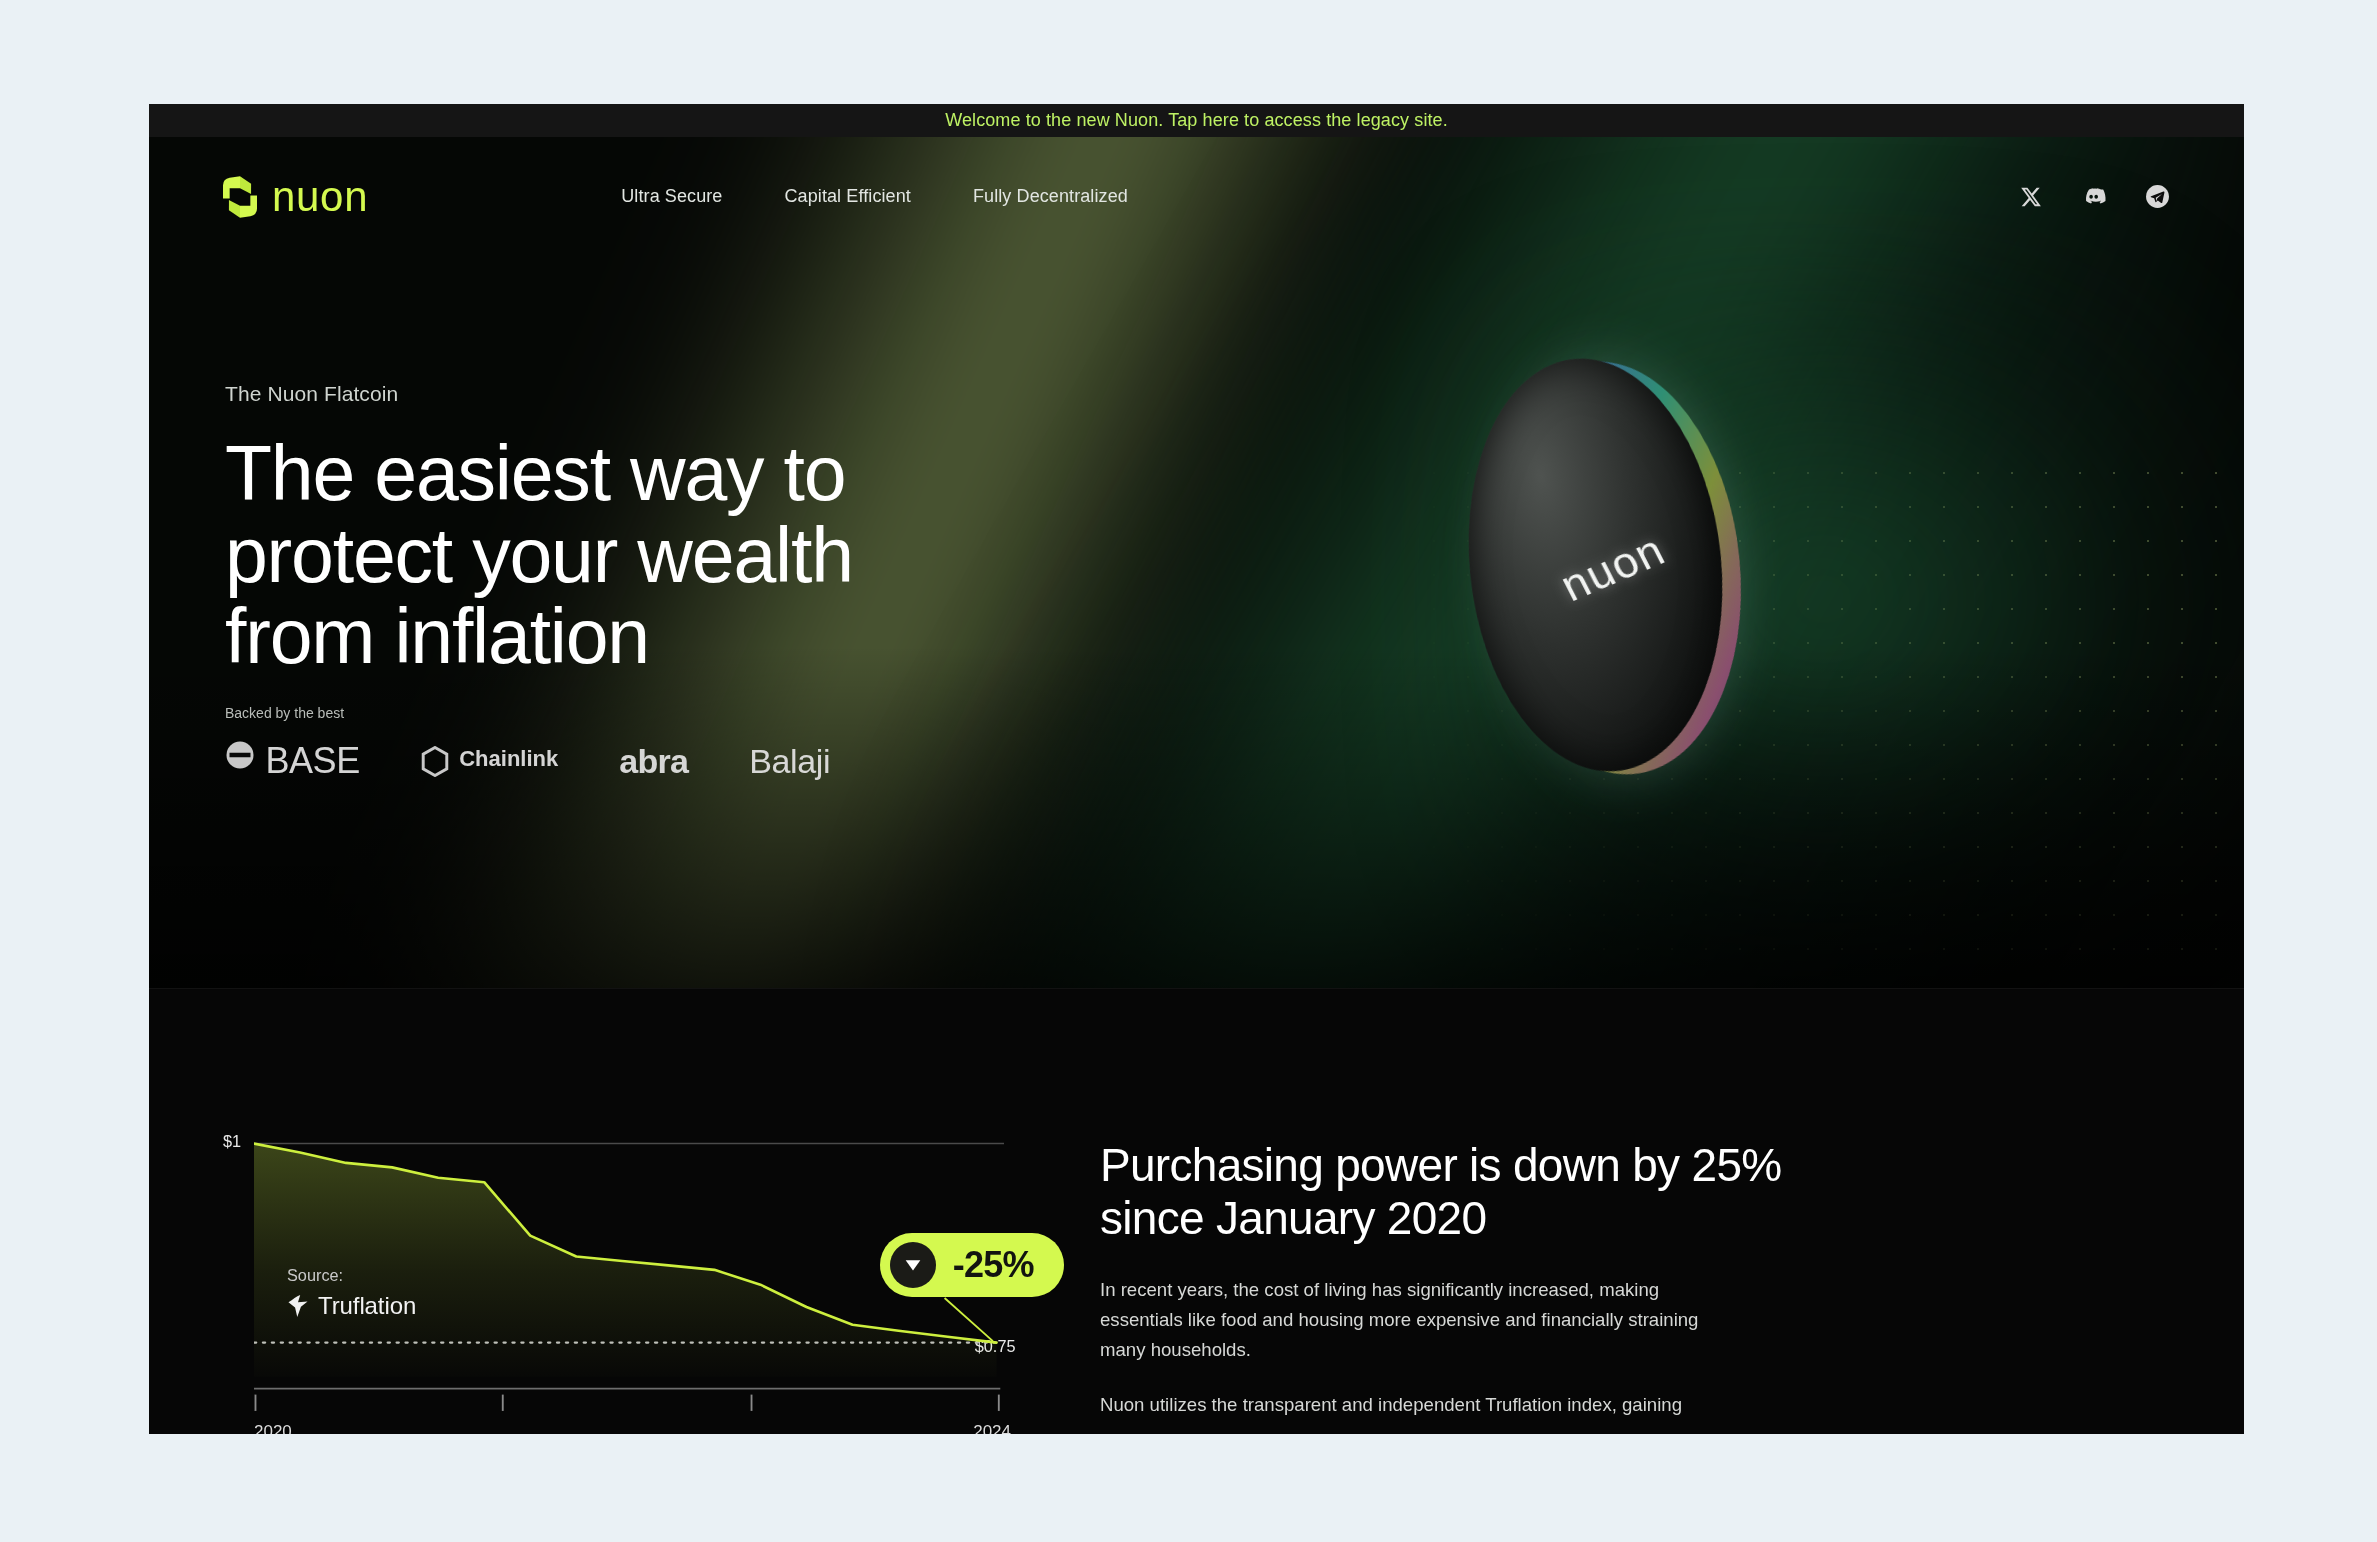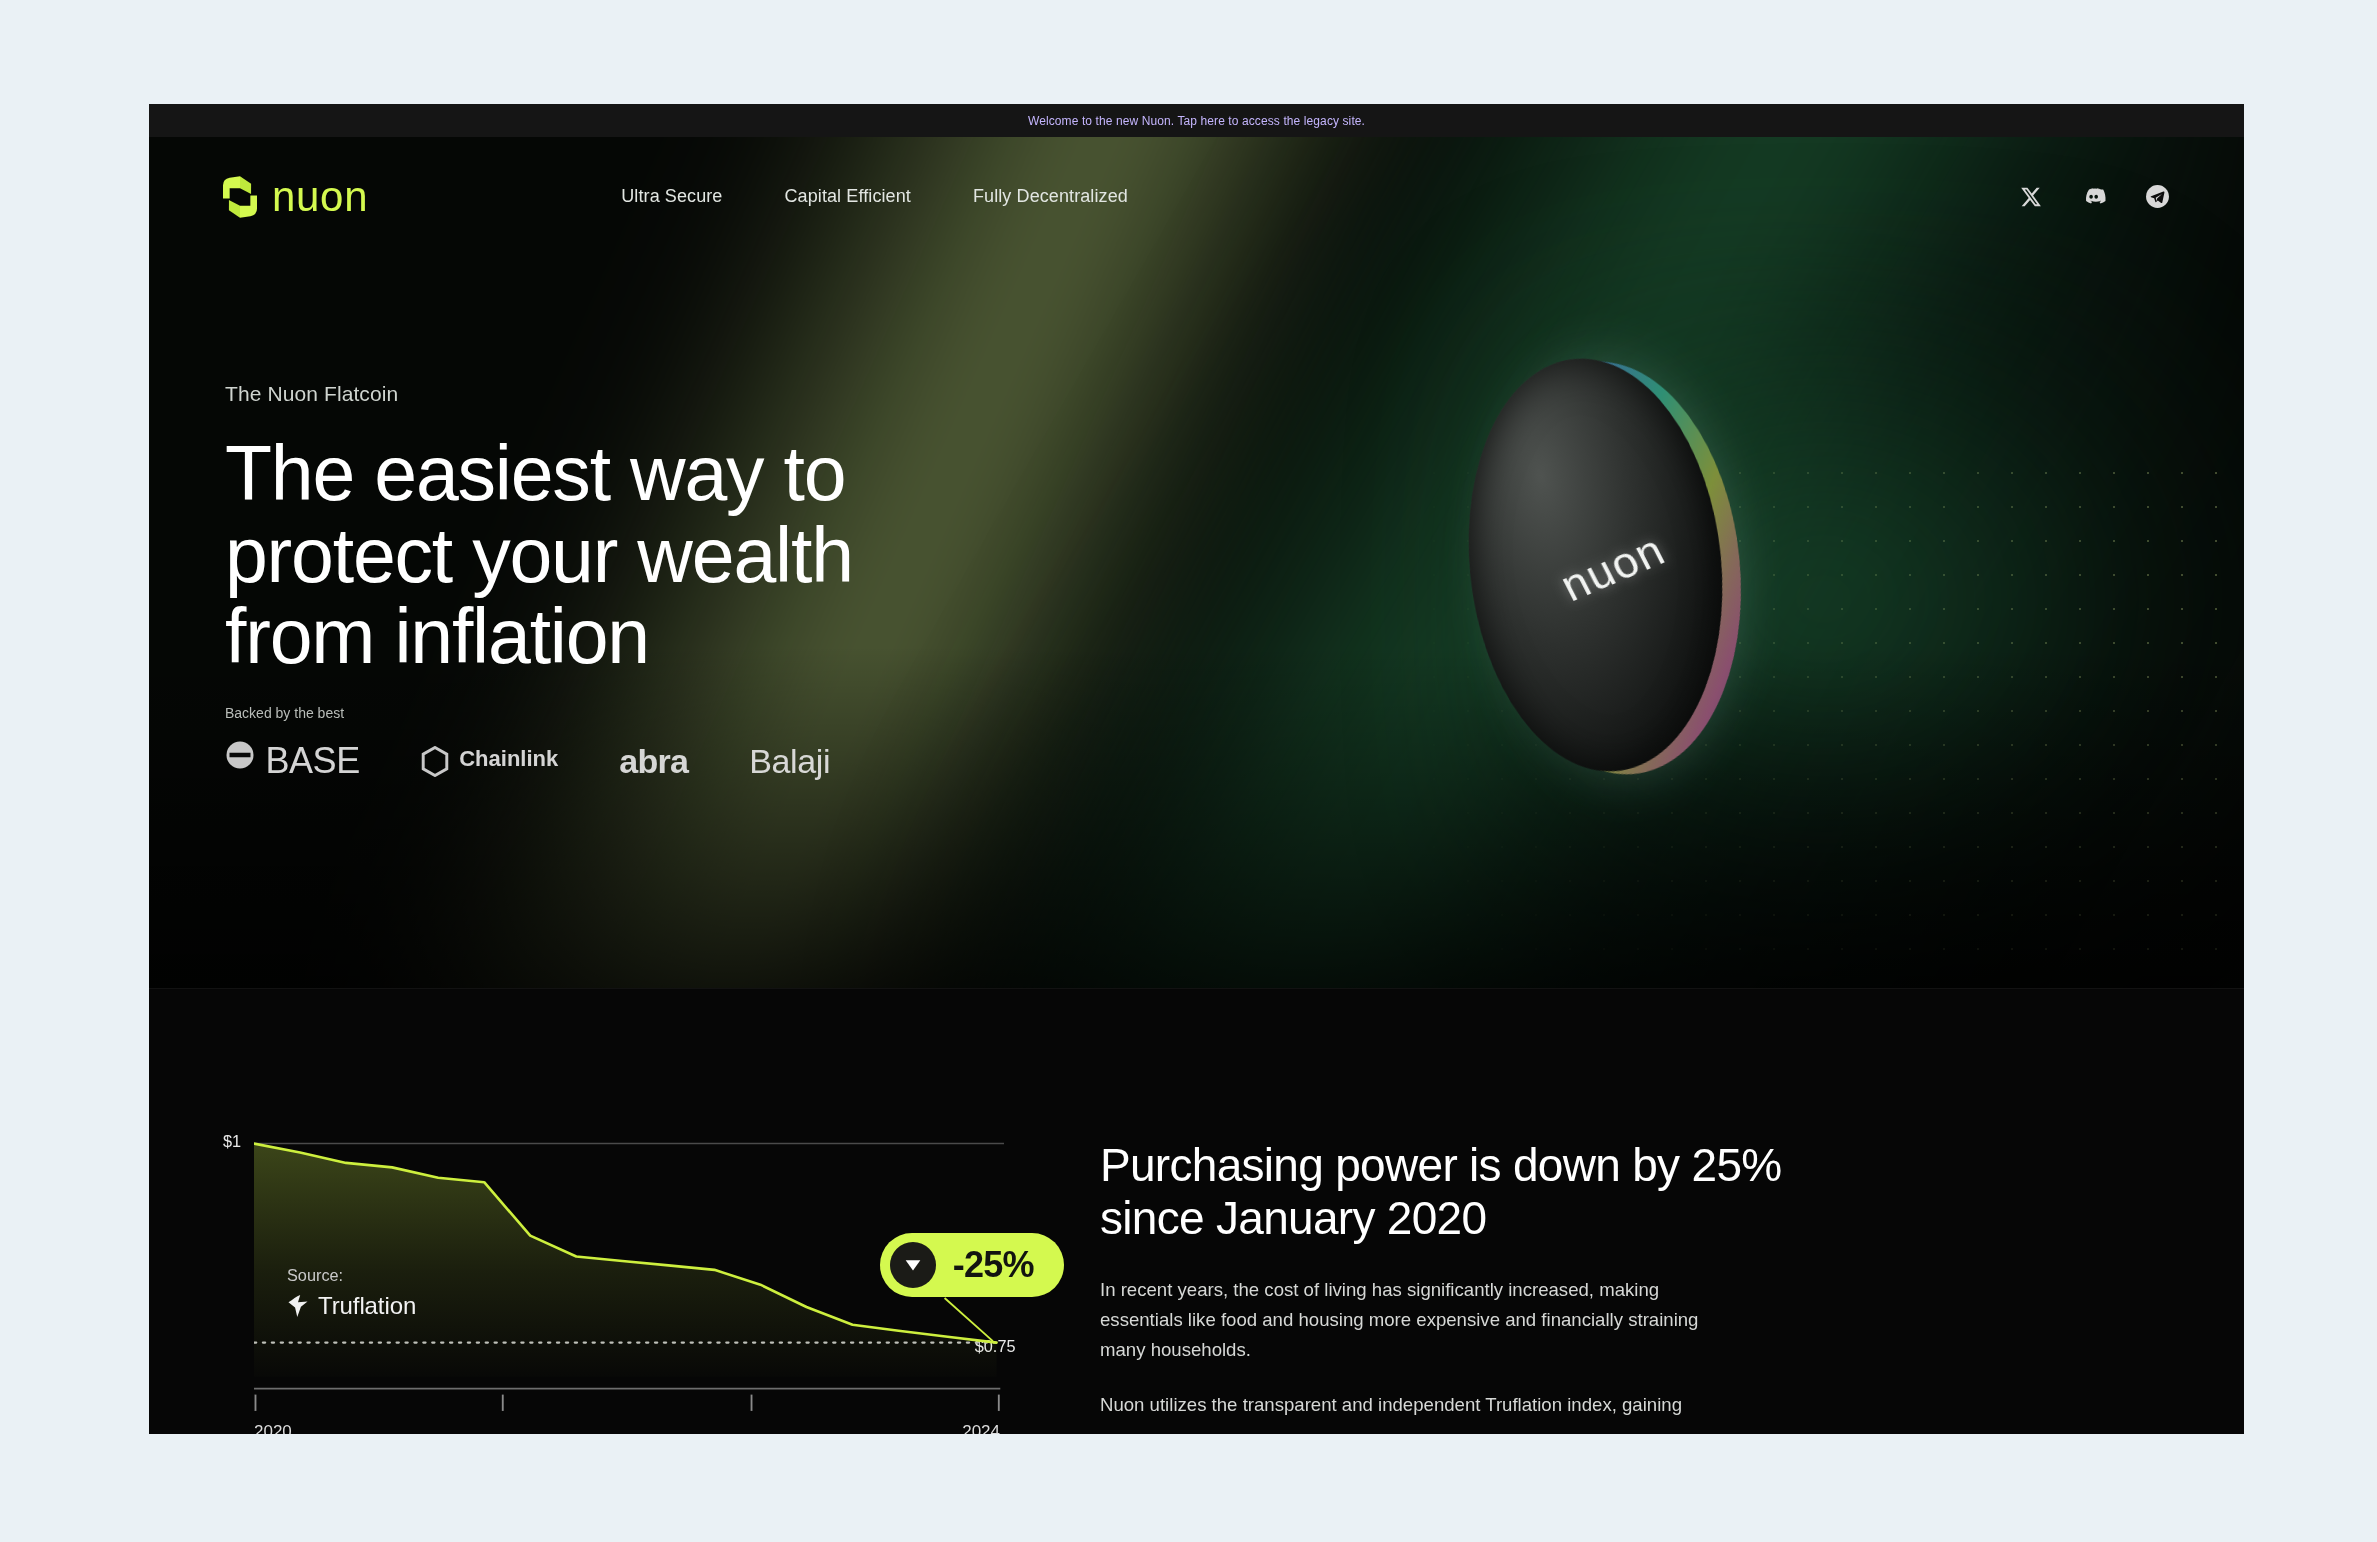--- a/index.html
+++ b/index.html
@@ -22,21 +22,21 @@
   
   #announce-bar{
     position:relative;
     height:33px;
     background:#151515;
     display:flex; align-items:center; justify-content:center;
     cursor:pointer;
     z-index:40;
   }
   #announce-bar .txt{
-    font-size:12px; color:#c4b5fd; letter-spacing:0.1px;
+    font-size:18px; color:#bef264; letter-spacing:0.1px;
   }
 
   
   #hero{
     position:relative;
     height:851px;
     background:#050705;
     overflow:hidden;
   }
   .hero-glow{ position:absolute; pointer-events:none; }
@@ -195,21 +195,21 @@
     background:#d4f94f; border-radius:742px;
     padding:9px 30px 9px 10.4px;
     cursor:pointer;
   }
   #pct-badge .bcirc{
     width:46px; height:46px; border-radius:50%;
     background:#1b1b17; display:flex; align-items:center; justify-content:center;
   }
   #pct-badge .bval{ font-size:36px; font-weight:700; color:#121410; letter-spacing:-0.7px; }
   .x-axis-labels{
-    position:absolute; left:31px; right:11px; top:287px;
+    position:absolute; left:31px; right:0; top:287px;
     display:flex; justify-content:space-between;
     font-size:17px; color:#dcdcdc;
   }
 
   #copy-col{ flex:1; padding-top:4.5px; }
   #stats-heading{
     font-size:46px; line-height:1.15; color:#fff;
     font-weight:400; letter-spacing:-0.7px; max-width:713px;
   }
   .stats-p{

